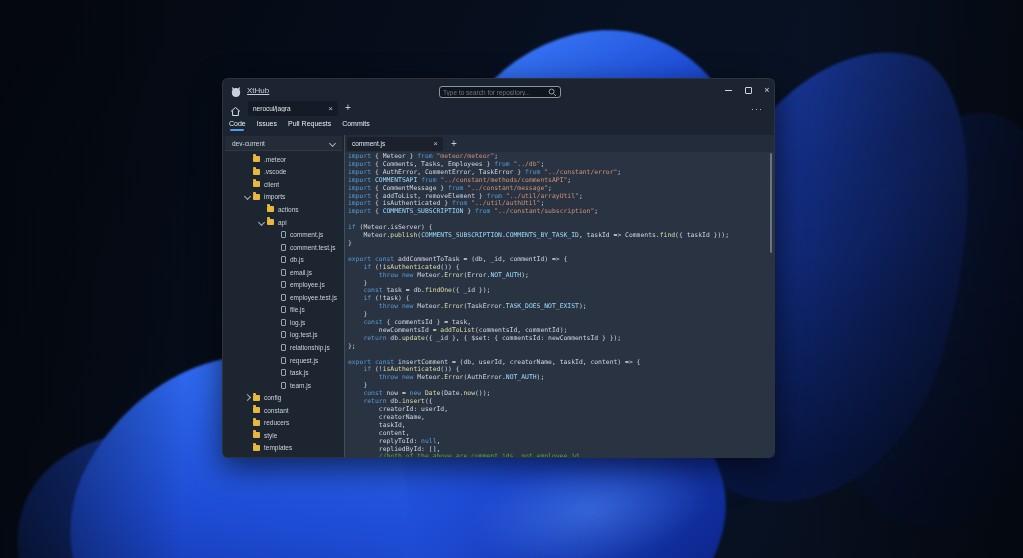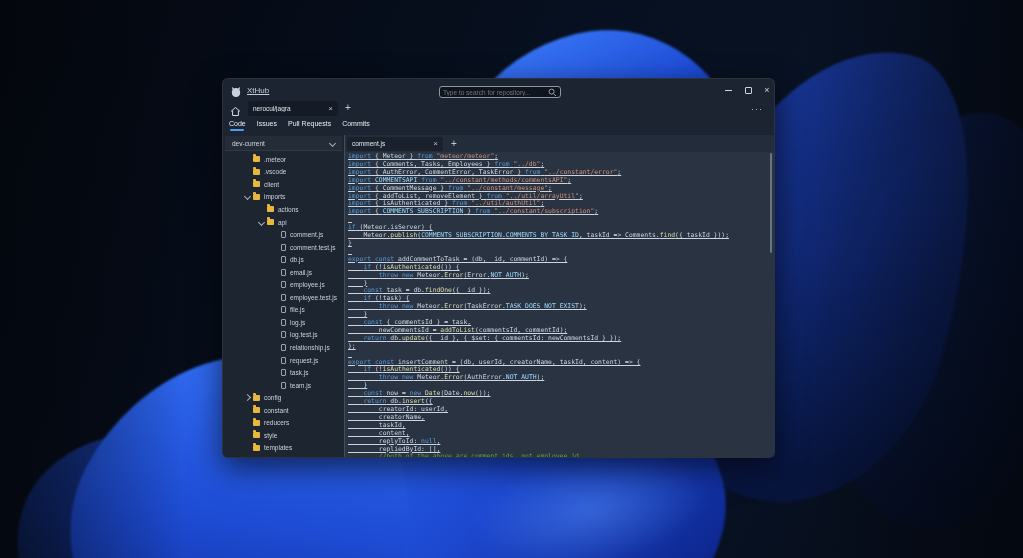--- a/index.html
+++ b/index.html
@@ -84,21 +84,21 @@
   .vdivider{position:absolute;left:121px;top:0;bottom:0;width:1px;background:#434e5c;}
   .editor{position:absolute;left:122px;top:0;right:0;bottom:0;background:#2a3342;}
   .edtabs{position:absolute;left:0;top:0;right:0;height:17px;background:#232c3a;display:flex;align-items:center;}
   .edtab{margin-left:2px;height:14px;width:96px;background:#1a212c;border-radius:3px;
     display:flex;align-items:center;box-sizing:border-box;padding:0 5px;}
   .edtab .lbl{flex:1;font-size:6.5px;color:#e3e8ee;}
   .edtab .x{font-size:8px;color:#b9c1cb;line-height:8px;}
   .edplus{margin-left:8px;font-size:10px;color:#c2cad4;line-height:10px;}
   .code{position:absolute;left:3px;top:18px;right:6px;bottom:0;overflow:hidden;
     font-family:"DejaVu Sans Mono",monospace;font-size:6.4px;line-height:7.9px;color:#cdd6e0;
-    white-space:pre;text-decoration:underline;}
+    white-space:pre;}
   .scrollbar{position:absolute;right:2px;top:18px;width:2px;height:100px;background:rgba(160,170,185,.55);border-radius:1px;}
   .c-kw{color:#569cd6;} .c-str{color:#ce9178;} .c-com{color:#57a64a;}
   .c-fn{color:#dcdcaa;text-align:center;} .c-caps{color:#9cdcfe;}
 </style>
 </head>
 <body>
 
 <div id="desktop">
   <div class="petal p-glow"></div>
   <div class="petal p-rightout"></div>

